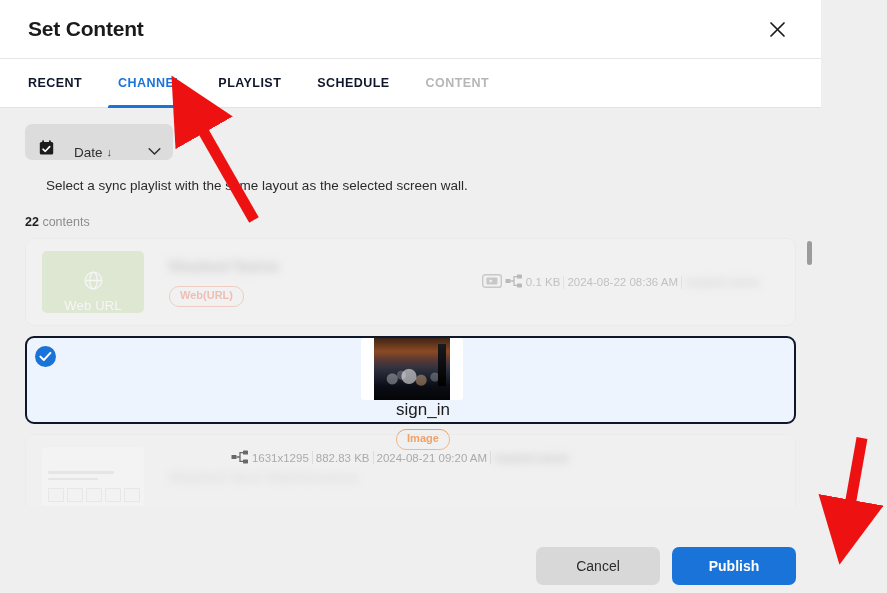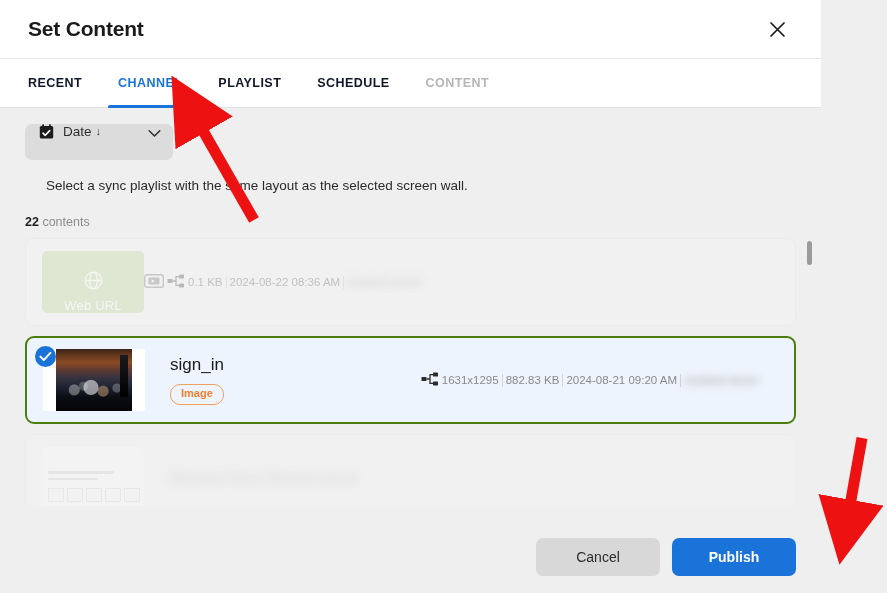--- a/index.html
+++ b/index.html
@@ -108,23 +108,23 @@
     letter-spacing: 0.3px;
     line-height: 1;
     cursor: pointer;
   }
   .search-icon { display: flex; cursor: pointer; padding: 0 2px; }
 
   .datebox {
     width: 148px; height: 36px;
     background: #dcdcdc;
     border-radius: 7px;
-    display: flex; align-items: flex-start;
+    display: flex; align-items: flex-end;
     padding: 0 12px 0 14px;
-    gap: 9px;
+    gap: 20px;
     cursor: pointer;
   }
   .datebox .dlabel {
     font-size: 13.5px; color: #2e2e2e;
     flex: 1;
     display: flex; align-items: center; gap: 4px;
   }
   .sortarrow { font-size: 11px; color: #3a3a3a; line-height: 1; }
 
   .hint {
@@ -152,21 +152,22 @@
     border: 1px solid #e4e4e4;
     border-radius: 9px;
     height: 88px;
     margin-bottom: 10px;
     display: flex; align-items: center;
     padding: 0 14px 0 14px;
     cursor: pointer;
   }
   .card.selected {
     background: #eef4fd;
-    border: 2px solid #4d7c0f;
+    border: 2px solid #0f172a;
+    flex-direction: column;
   }
   .card.faded { opacity: 0.45; }
   .card.faded2 { opacity: 0.30; }
 
   .checkmark {
     position: absolute; left: 8px; top: 8px;
     width: 21px; height: 21px; border-radius: 50%;
     background: #1a73d9;
     display: flex; align-items: center; justify-content: center;
     z-index: 3;
@@ -267,21 +268,21 @@
     width: 5px; height: 24px;
     background: #9b9b9b;
     border-radius: 3px;
     cursor: pointer;
   }
 
   
   .footer {
     height: 64px; min-height: 64px;
     background: #efefef;
-    display: flex; align-items: center; justify-content: flex-end;
+    display: flex; align-items: flex-end; justify-content: flex-end;
     gap: 12px;
     padding: 0 25px 8px 0;
   }
   .btn {
     height: 38px;
     min-width: 124px;
     border-radius: 7px;
     border: none;
     font-family: "Liberation Sans", sans-serif;
     font-size: 14px;
@@ -367,20 +368,24 @@
       <div class="card faded">
         <div class="thumb weburl">
           <span>
             <svg width="21" height="21" viewBox="0 0 21 21" aria-hidden="true">
               <circle cx="10.5" cy="10.5" r="8.3" stroke="#ffffff" stroke-width="1.3" fill="none"></circle>
               <ellipse cx="10.5" cy="10.5" rx="3.7" ry="8.3" stroke="#ffffff" stroke-width="1.3" fill="none"></ellipse>
               <path d="M2.2 10.5 H18.8" stroke="#ffffff" stroke-width="1.3"></path>
             </svg>
           </span>
           <span class="wtext">Web URL</span>
+        </div>
+        <div class="cardmid">
+          <div class="cardname blurred">Masked Name</div>
+          <div class="pill web">Web(URL)</div>
         </div>
         <div class="cardmeta">
           <span>
             <svg width="20" height="14" viewBox="0 0 20 14" aria-hidden="true">
               <rect x="0.7" y="0.7" width="18.6" height="12.6" rx="2.4" stroke="#9a9a9a" stroke-width="1.4" fill="none"></rect>
               <rect x="4.4" y="3.6" width="11" height="6.8" rx="1" fill="#9a9a9a"></rect>
               <path d="M7.6 5.3 L10.8 7 L7.6 8.7 Z" fill="#ffffff"></path>
             </svg>
           </span>
           <span>

